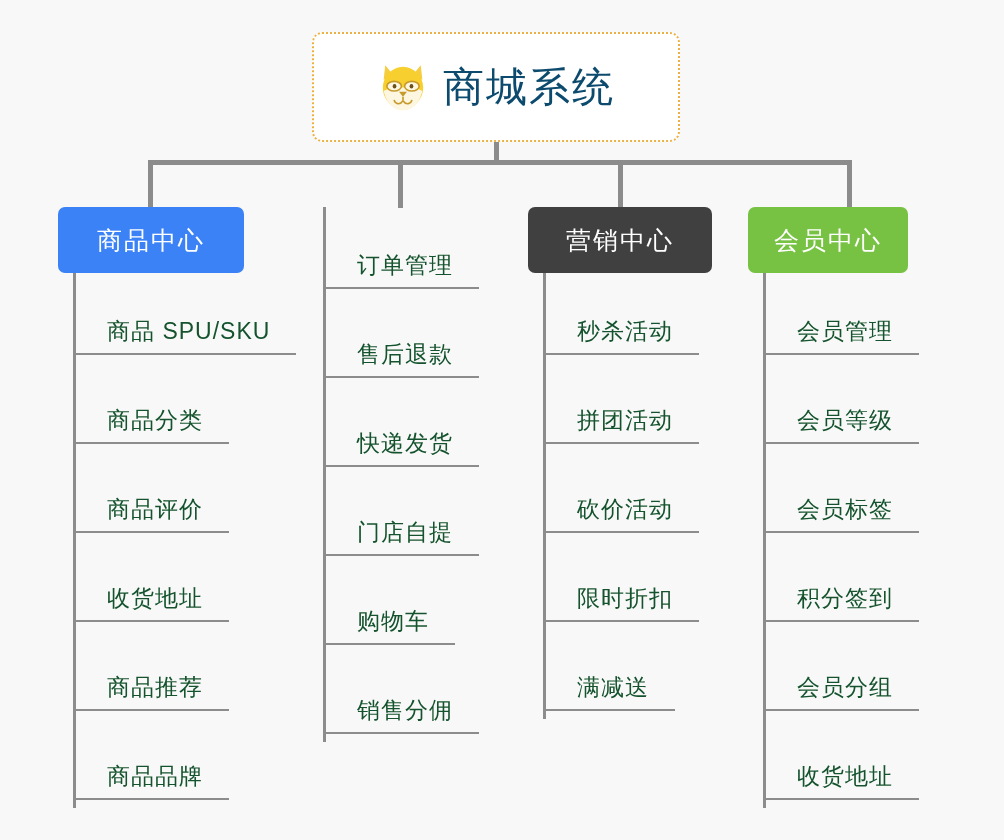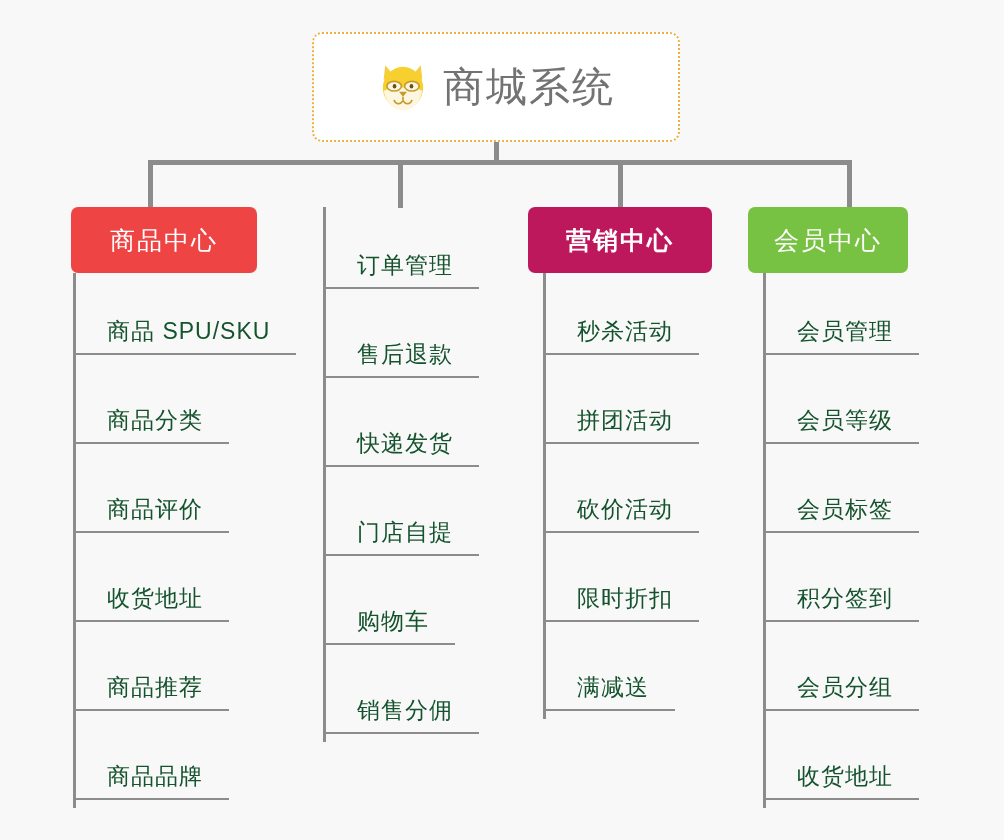--- a/index.html
+++ b/index.html
@@ -32,21 +32,21 @@
     display: flex;
     align-items: center;
     justify-content: center;
     gap: 14px;
   }
 
   #root-icon { width: 52px; height: 50px; display: block; flex: none; }
 
   #root-title {
     font-size: 41px;
-    color: #737373;
+    color: #0c4a6e;
     letter-spacing: 2px;
     line-height: 1;
     white-space: nowrap;
   }
 
   
   .conn { position: absolute; background: #8c8c8c; }
   #stem-root   { left: 494px; top: 142px;  width: 5px;   height: 22px; }
   #bus         { left: 148px; top: 160px;  width: 704px; height: 5px;  }
   .drop        { top: 160px; width: 5px; height: 48px; }
@@ -136,21 +136,21 @@
   </div>
 
   <div class="conn" id="stem-root"></div>
   <div class="conn" id="bus"></div>
   <div class="conn drop" id="drop-0"></div>
   <div class="conn drop" id="drop-1"></div>
   <div class="conn drop" id="drop-2"></div>
   <div class="conn drop" id="drop-3"></div>
 
   <div class="column" id="col-0">
-    <div class="cat-box" style="background: #ef4444; margin-left: 13px;">
+    <div class="cat-box" style="background: #3b82f6;">
       <span>商品中心</span>
     </div>
     <div class="leaf-list">
       <div class="leaf-item">
           <span class="leaf-underline"><span class="leaf-label">商品 SPU/SKU</span></span>
         </div>
       <div class="leaf-item">
           <span class="leaf-underline"><span class="leaf-label">商品分类</span></span>
         </div>
       <div class="leaf-item">
@@ -185,21 +185,21 @@
       <div class="leaf-item">
           <span class="leaf-underline"><span class="leaf-label">购物车</span></span>
         </div>
       <div class="leaf-item">
           <span class="leaf-underline"><span class="leaf-label">销售分佣</span></span>
         </div>
     </div>
   </div>
 
   <div class="column" id="col-2">
-    <div class="cat-box" style="background: #be185d; font-weight: bold;">
+    <div class="cat-box" style="background: #404040;">
       <span>营销中心</span>
     </div>
     <div class="leaf-list">
       <div class="leaf-item">
           <span class="leaf-underline"><span class="leaf-label">秒杀活动</span></span>
         </div>
       <div class="leaf-item">
           <span class="leaf-underline"><span class="leaf-label">拼团活动</span></span>
         </div>
       <div class="leaf-item">

